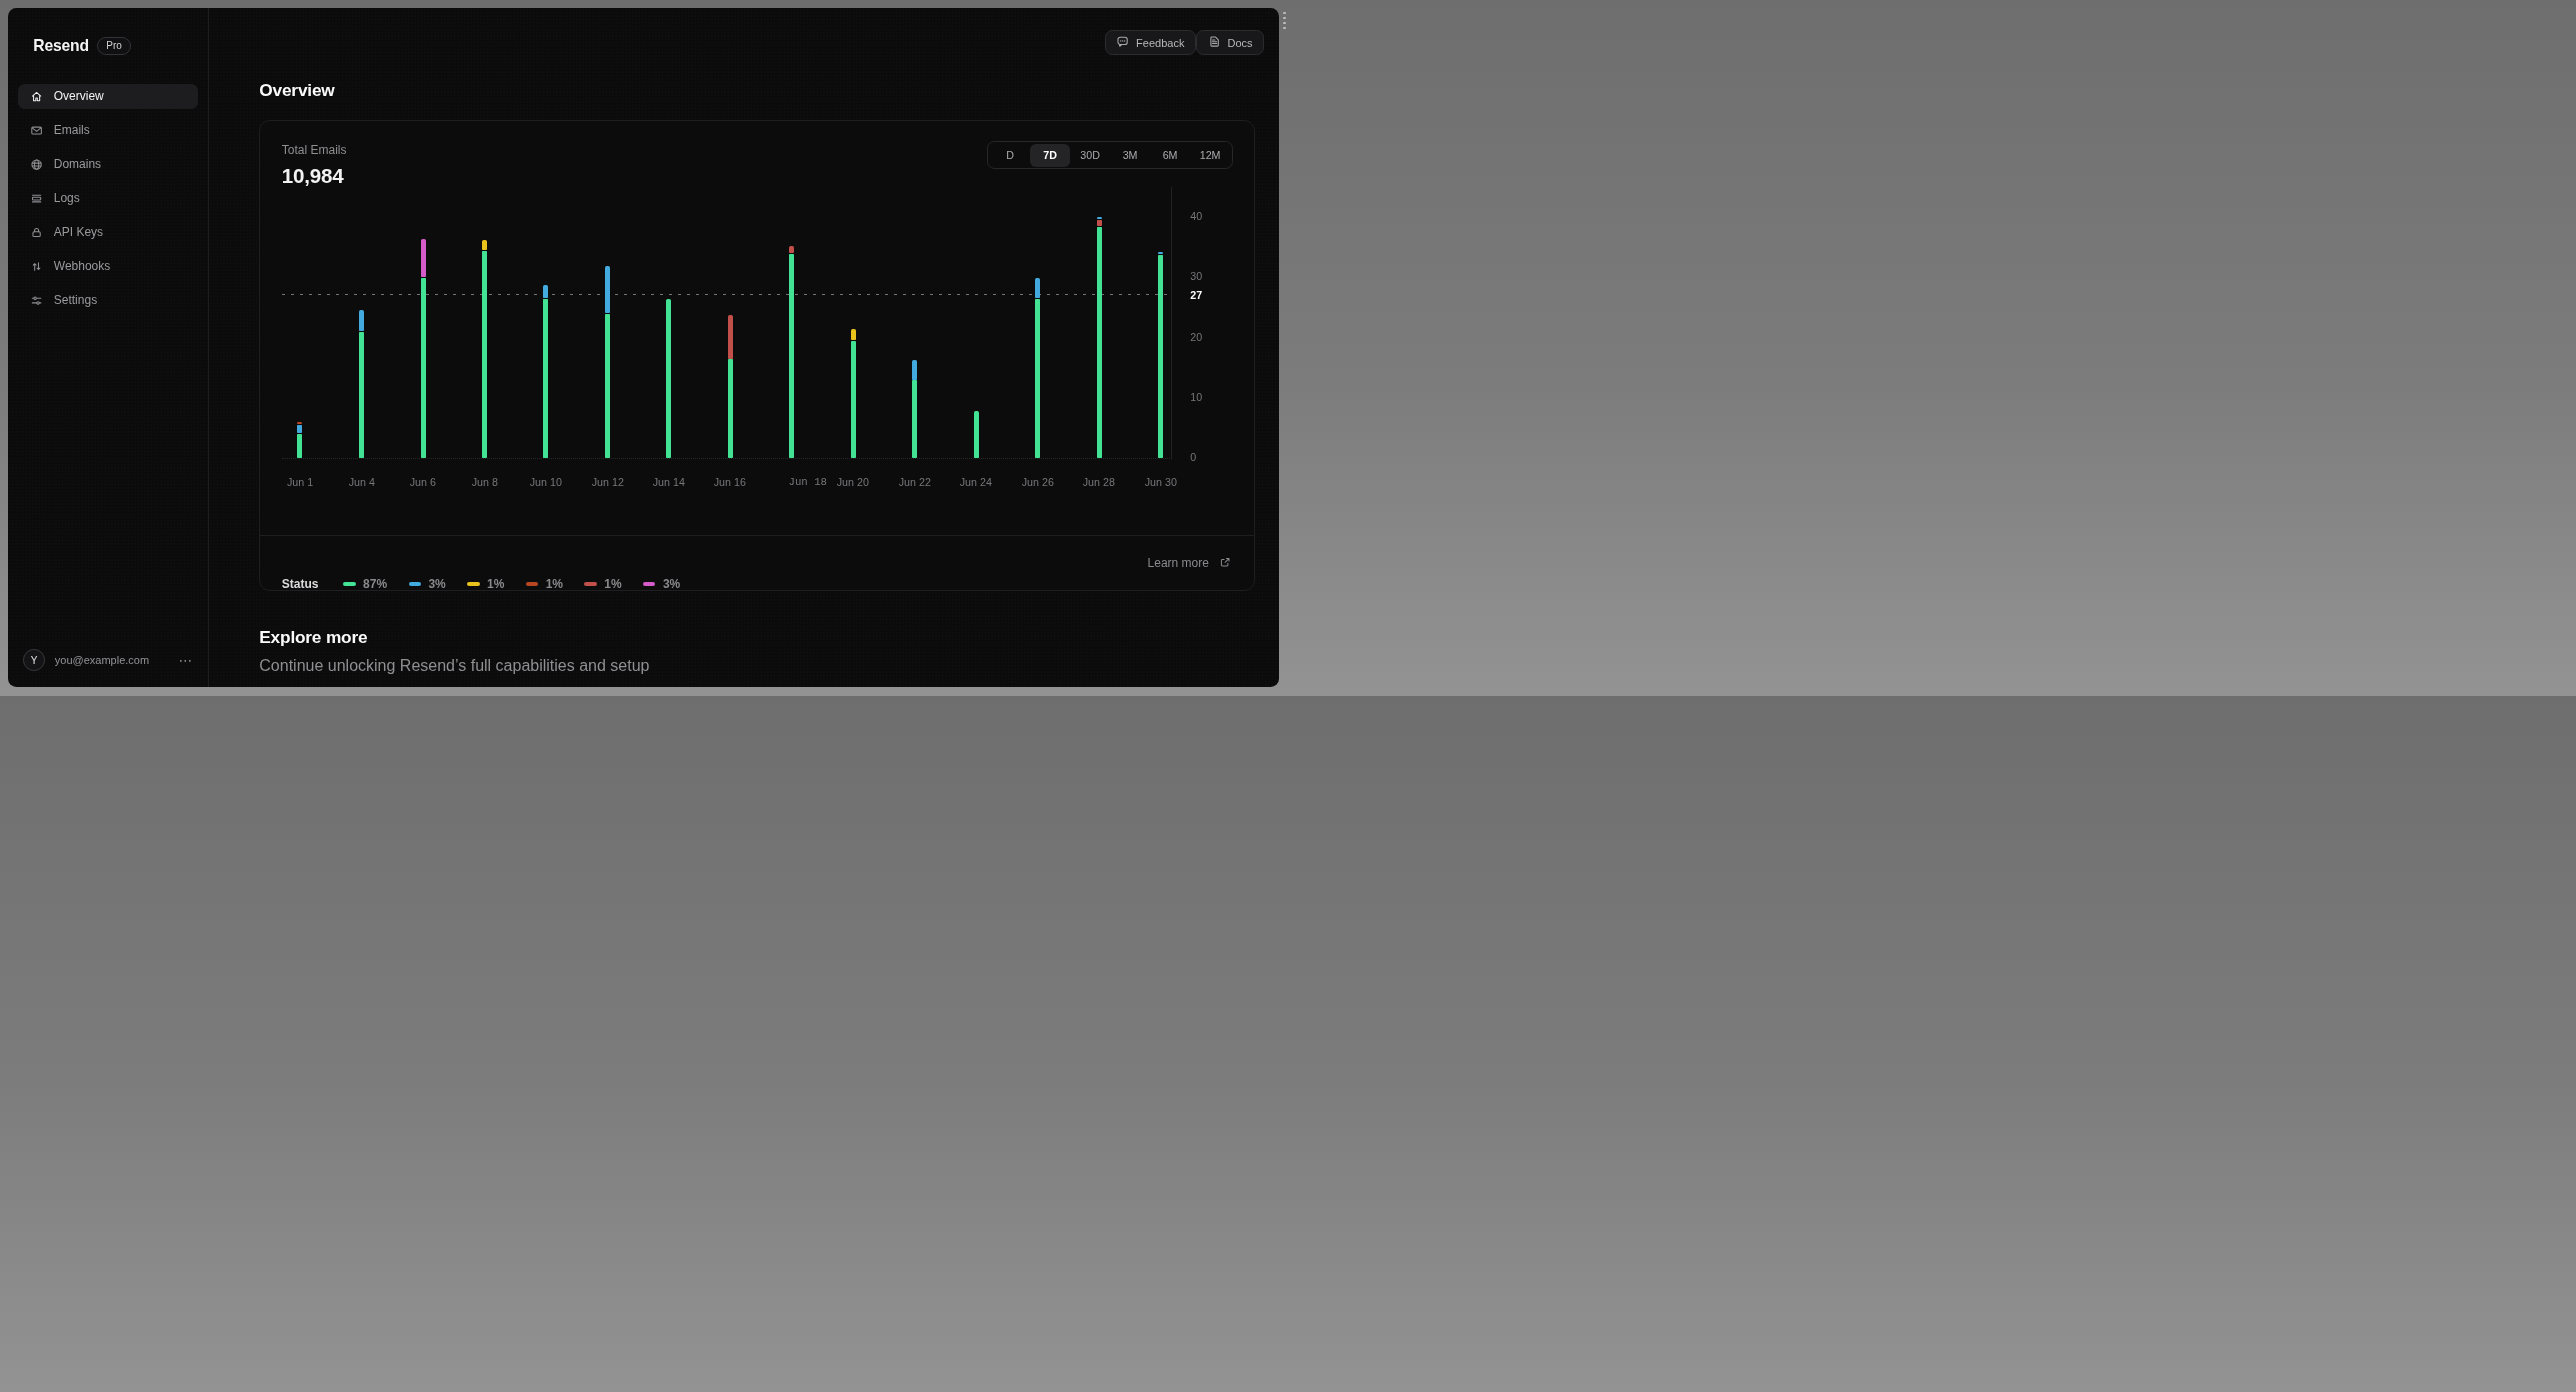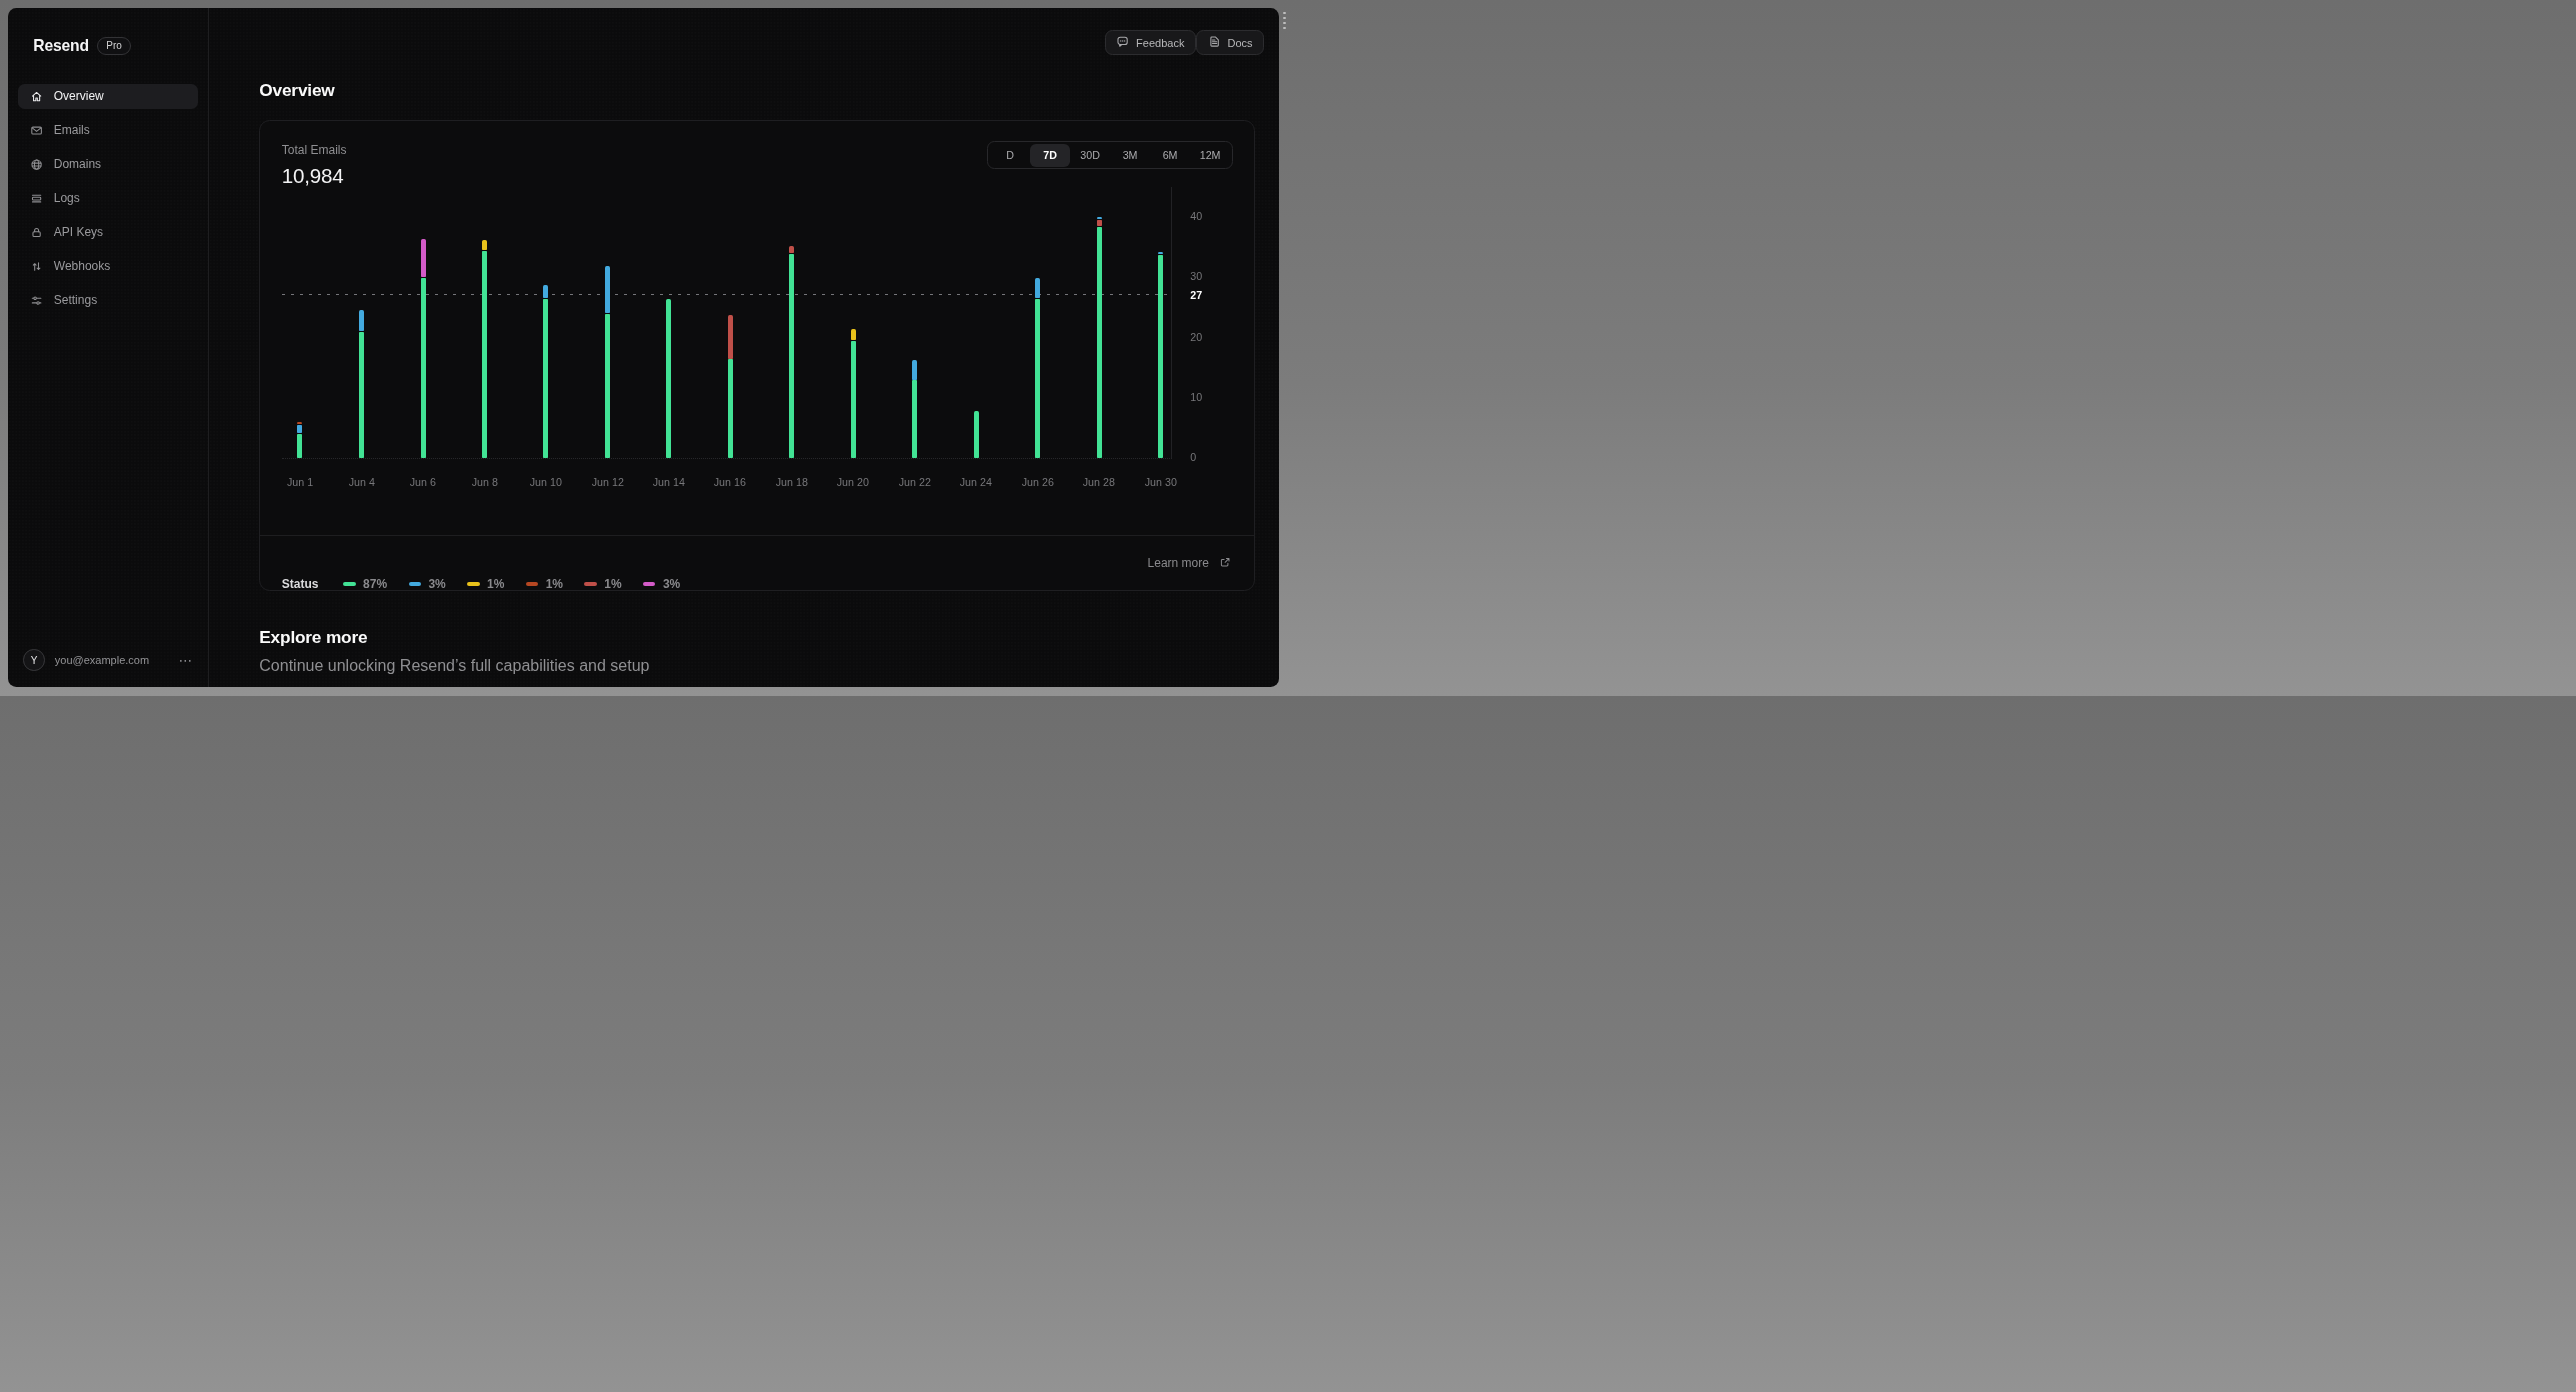--- a/index.html
+++ b/index.html
@@ -58,21 +58,21 @@
   }
   .top-btn svg { stroke:#a9a9ac; }
   .page-title { position:absolute; left:50px; top:72px; color:#fafafa; font-size:17.3px; font-weight:700; letter-spacing:-0.2px; }
 
   
   .card {
     position:absolute; left:50px; top:112px; width:996px; height:471px;
     border:0.8px solid #1f1f22; border-radius:10.7px; background:#0c0c0d;
   }
   .metric-label { position:absolute; left:21.5px; top:21.5px; color:#8f8f92; font-size:12px; }
-  .metric-value { position:absolute; left:21.5px; top:43px; color:#f2f2f3; font-size:20.6px; font-weight:400; letter-spacing:-0.2px;text-align:right; }
+  .metric-value { position:absolute; left:21.5px; top:43px; color:#f2f2f3; font-size:20.6px; font-weight:700; letter-spacing:-0.2px;text-align:right; }
   .range-group {
     position:absolute; right:21.5px; top:20px; height:28px; display:flex; align-items:center;
     border:0.8px solid #28282b; border-radius:7.4px; padding:1.7px;
   }
   .range-opt {
     min-width:40px; height:23px; display:flex; align-items:center; justify-content:center;
     color:#ababae; font-size:10.7px; border-radius:5.8px; cursor:pointer; padding:0 1.7px;
   }
   .range-opt.active { background:#242427; color:#ffffff; font-weight:700; }
 
@@ -275,21 +275,21 @@
         </div>
       <div id="xlabels">
           <div class="xlab" style="left: 8.3px;">Jun 1</div>
           <div class="xlab" style="left: 70px;">Jun 4</div>
           <div class="xlab" style="left: 131px;">Jun 6</div>
           <div class="xlab" style="left: 193px;">Jun 8</div>
           <div class="xlab" style="left: 254px;">Jun 10</div>
           <div class="xlab" style="left: 316px;">Jun 12</div>
           <div class="xlab" style="left: 377px;">Jun 14</div>
           <div class="xlab" style="left: 438px;">Jun 16</div>
-          <div class="xlab" style="left: 500px;">Jun 18</div>
+          <div class="xlab" style="left: 516px; font-family: Liberation Mono, monospace;">Jun 18</div>
           <div class="xlab" style="left: 561px;">Jun 20</div>
           <div class="xlab" style="left: 623px;">Jun 22</div>
           <div class="xlab" style="left: 684px;">Jun 24</div>
           <div class="xlab" style="left: 746px;">Jun 26</div>
           <div class="xlab" style="left: 807px;">Jun 28</div>
           <div class="xlab" style="left: 869px;">Jun 30</div>
         </div>
 
       <div class="card-divider"></div>
       <div class="legend-row" id="legendRow">

